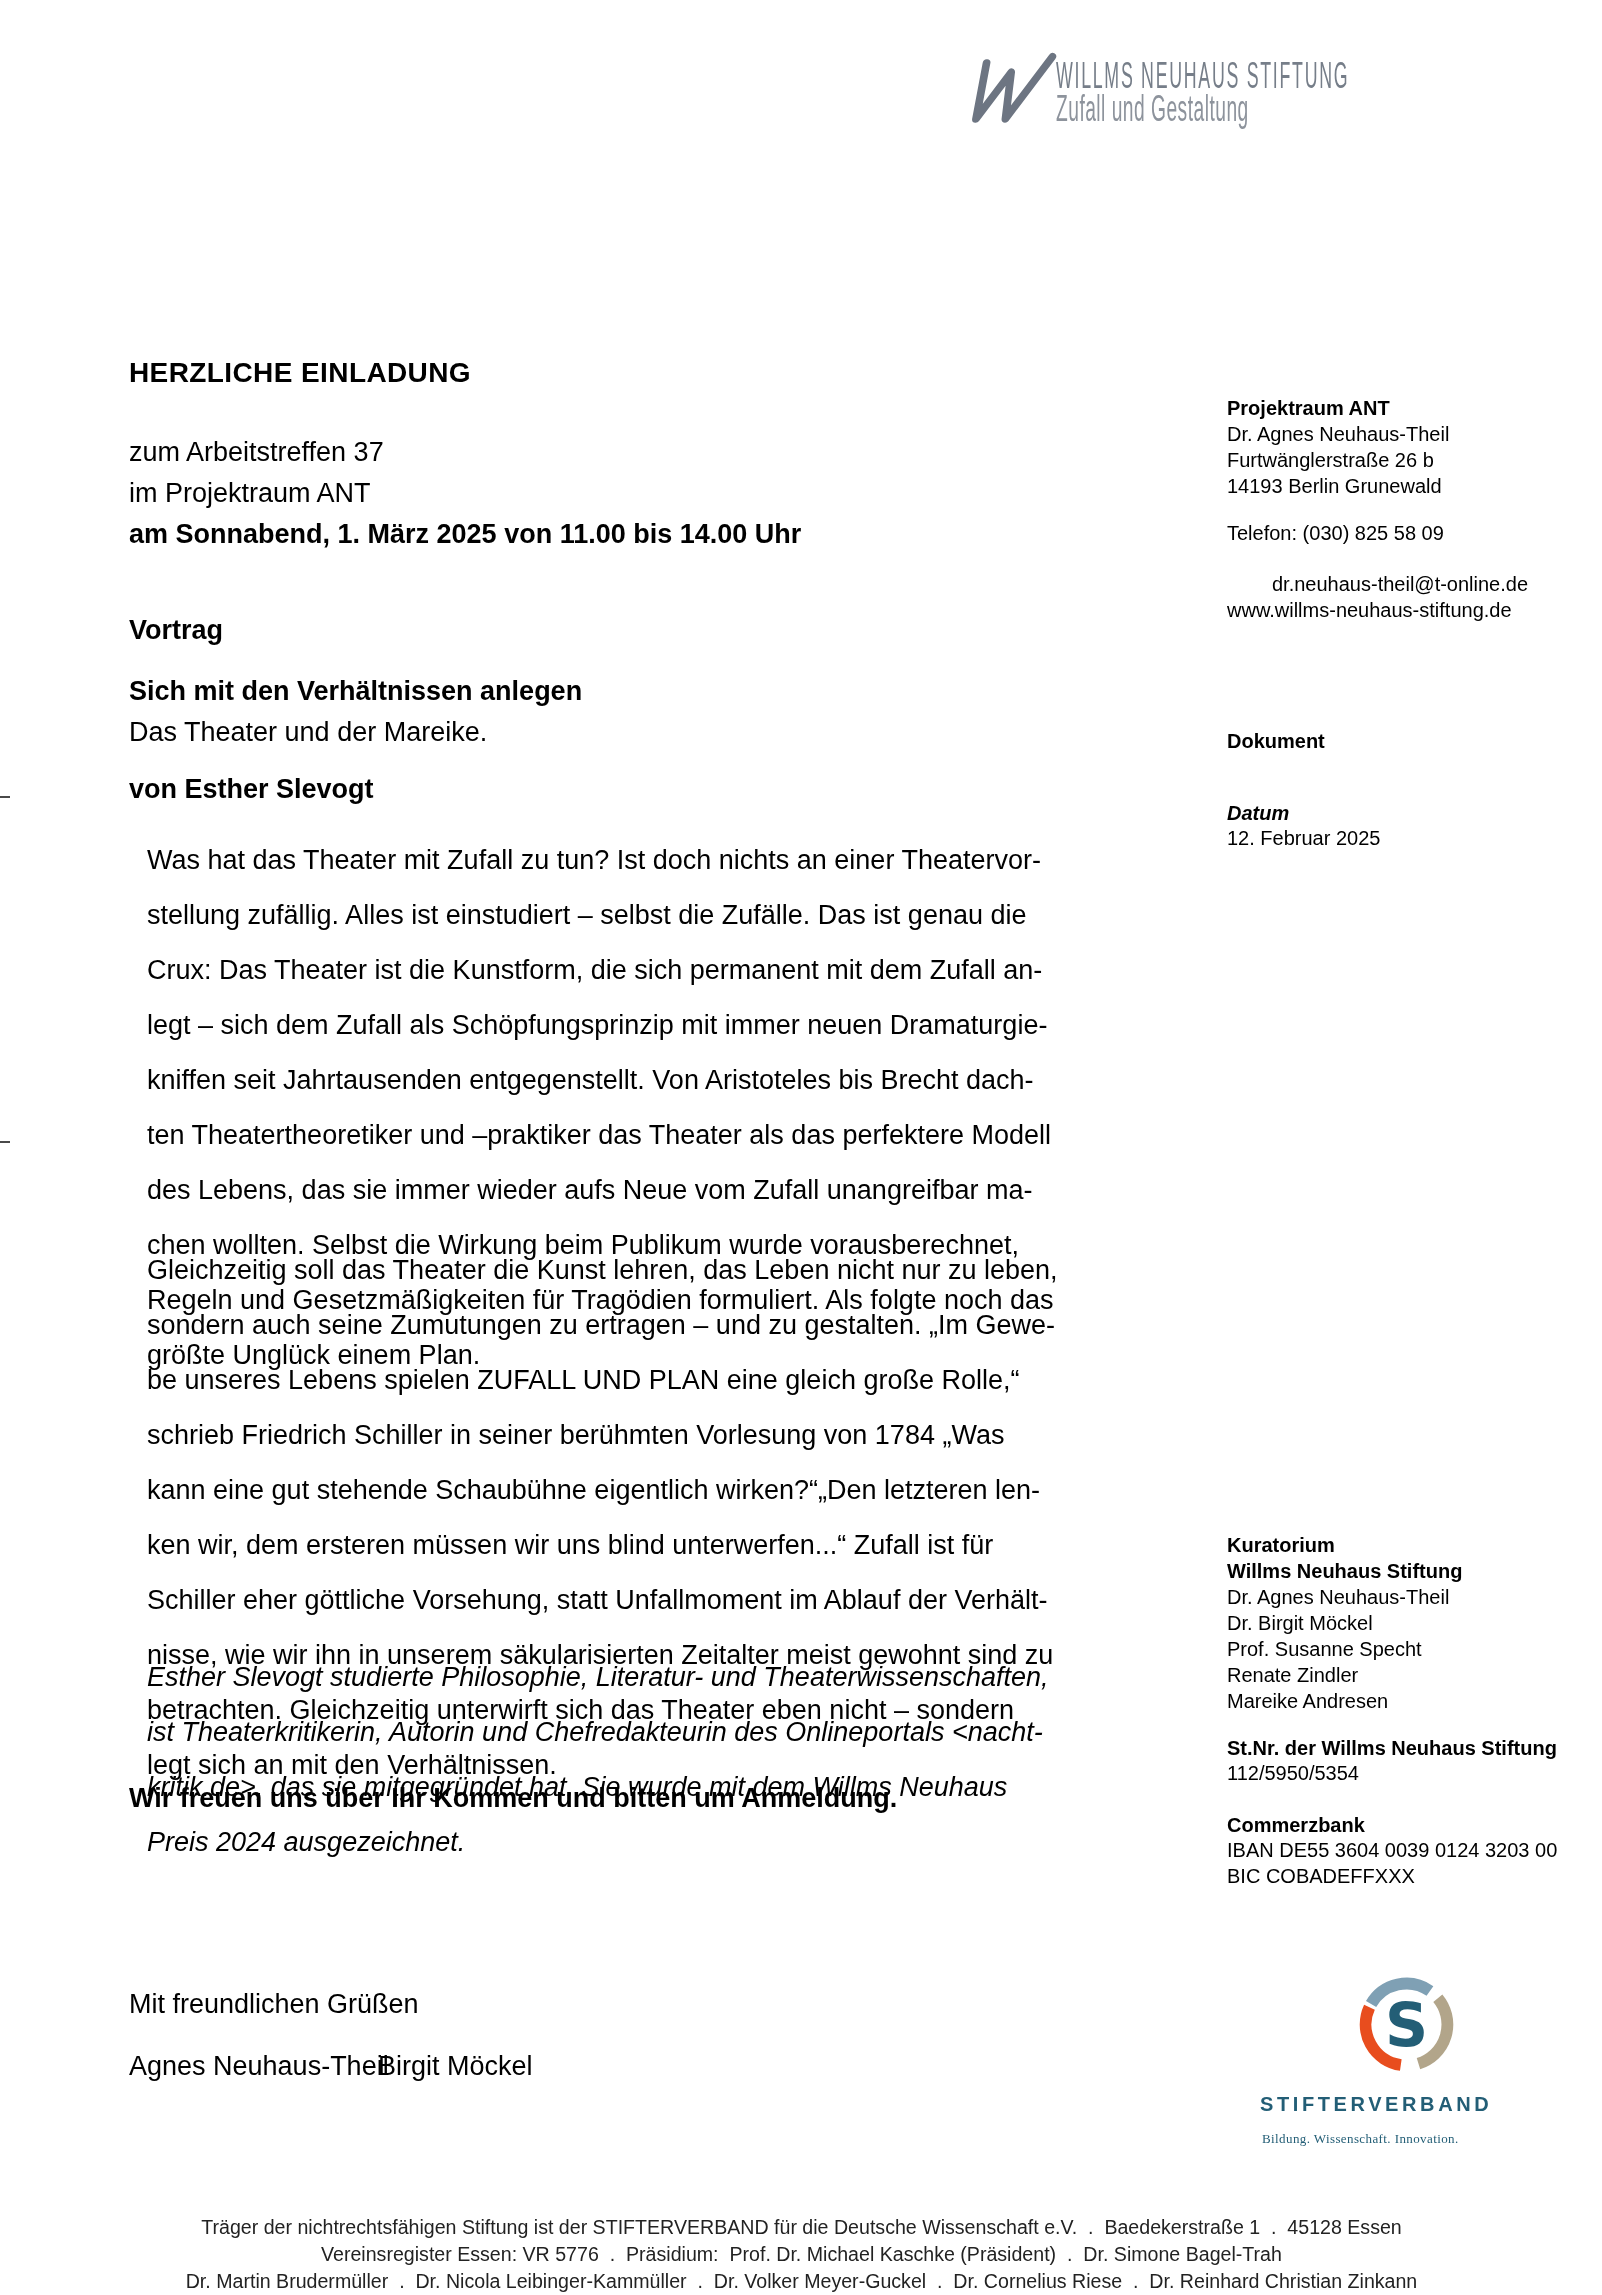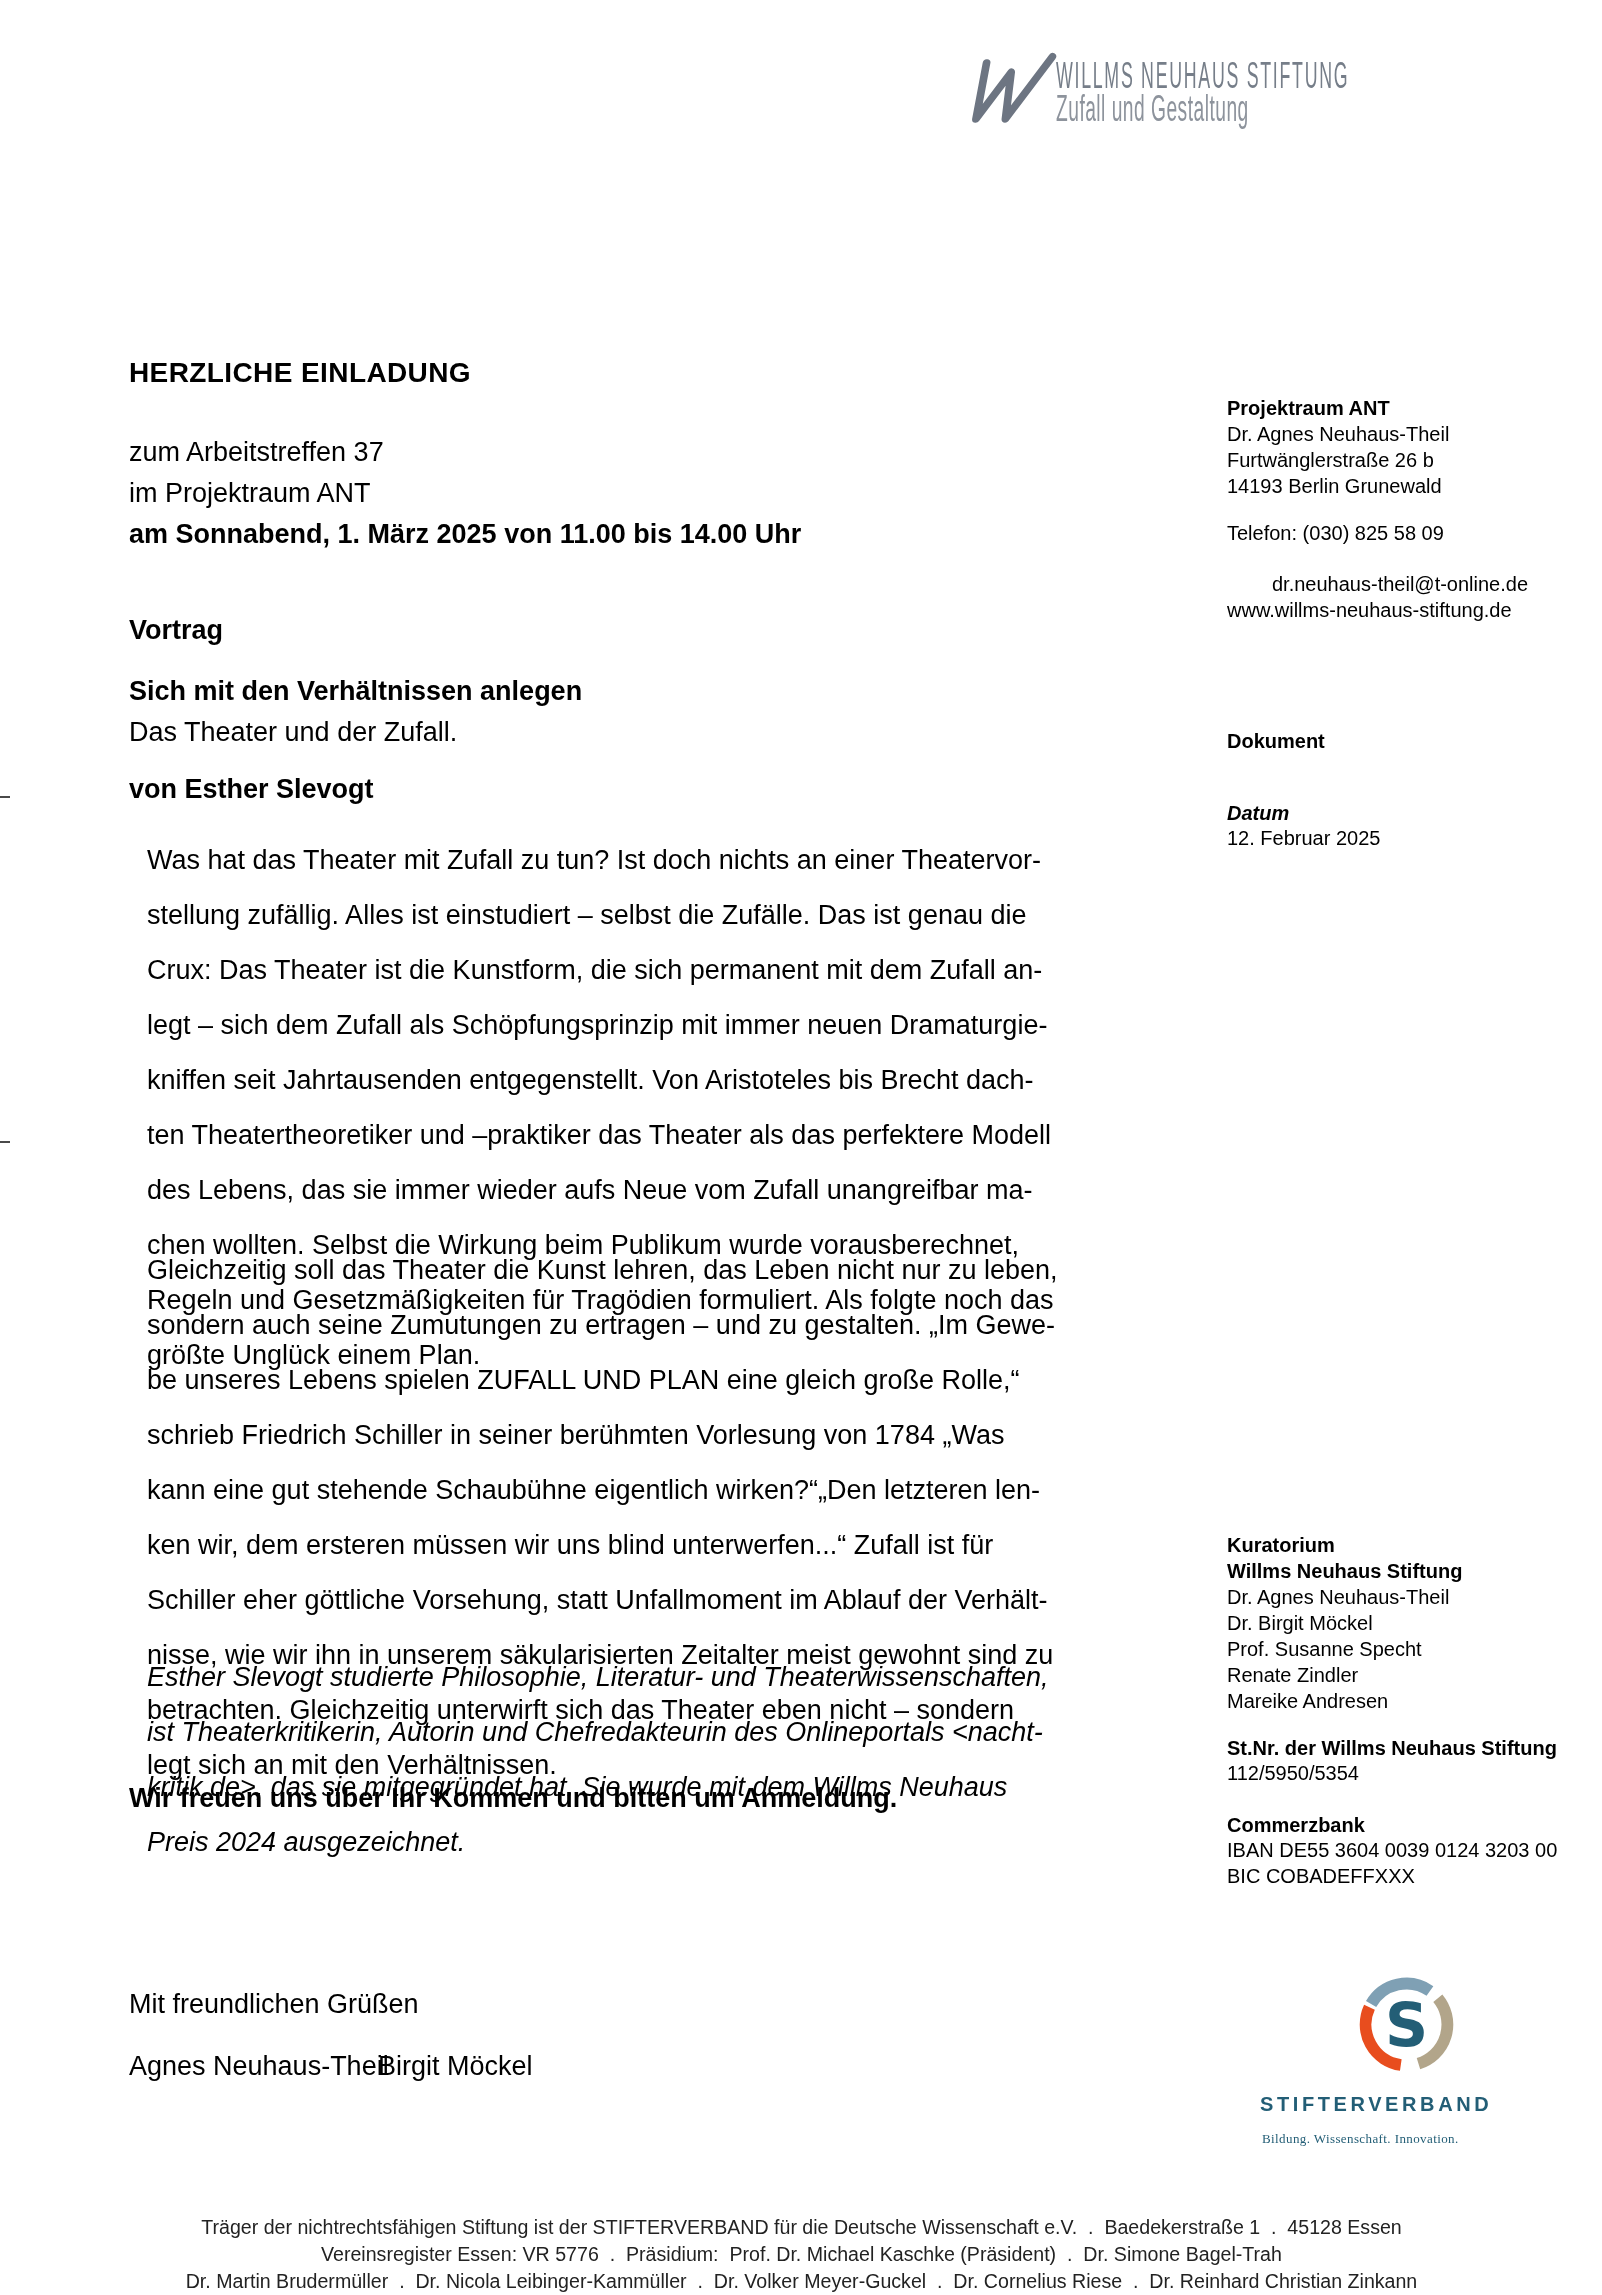--- a/index.html
+++ b/index.html
@@ -62,21 +62,21 @@
 
   <div class="abs h1">HERZLICHE EINLADUNG</div>
 
   <div class="abs line" style="top:437px;">zum Arbeitstreffen 37</div>
   <div class="abs line" style="top:478px;">im Projektraum ANT</div>
   <div class="abs line b" style="top:519px;">am Sonnabend, 1. März 2025 von 11.00 bis 14.00 Uhr</div>
 
   <div class="abs line b" style="top:615px;">Vortrag</div>
 
   <div class="abs line b" style="top:676px;">Sich mit den Verhältnissen anlegen</div>
-  <div class="abs line" style="top:717px;">Das Theater und der Zufall.</div>
+  <div class="abs line" style="top:717px;">Das Theater und der Mareike.</div>
 
   <div class="abs line b" style="top:774px;">von Esther Slevogt</div>
 
   <div class="abs para" style="top:833px;">Was hat das Theater mit Zufall zu tun? Ist doch nichts an einer Theatervor-
 stellung zufällig. Alles ist einstudiert – selbst die Zufälle. Das ist genau die
 Crux: Das Theater ist die Kunstform, die sich permanent mit dem Zufall an-
 legt – sich dem Zufall als Schöpfungsprinzip mit immer neuen Dramaturgie-
 kniffen seit Jahrtausenden entgegenstellt. Von Aristoteles bis Brecht dach-
 ten Theatertheoretiker und –praktiker das Theater als das perfektere Modell
 des Lebens, das sie immer wieder aufs Neue vom Zufall unangreifbar ma-

